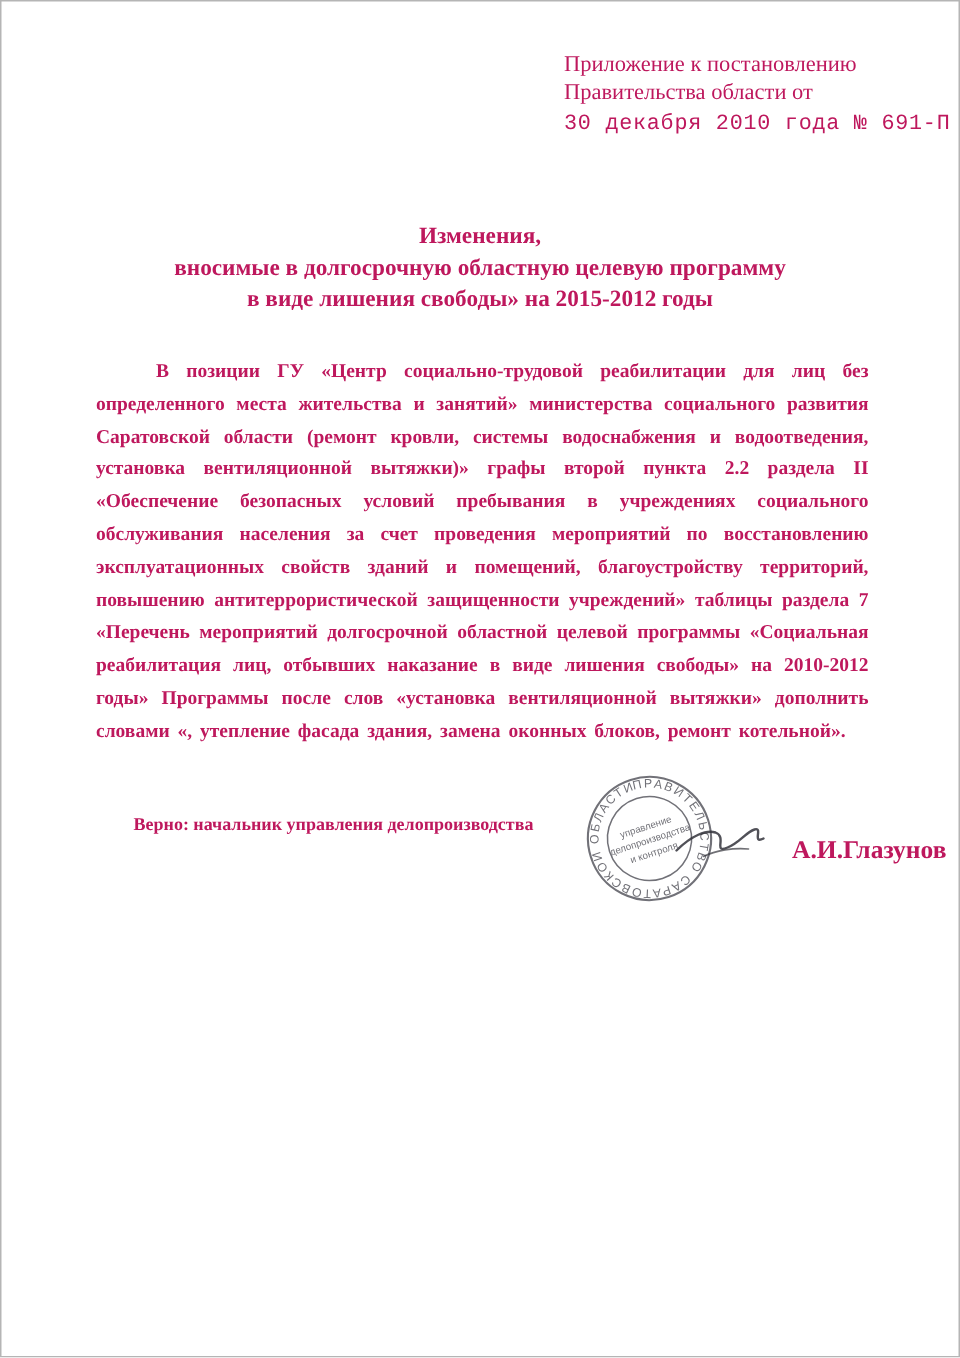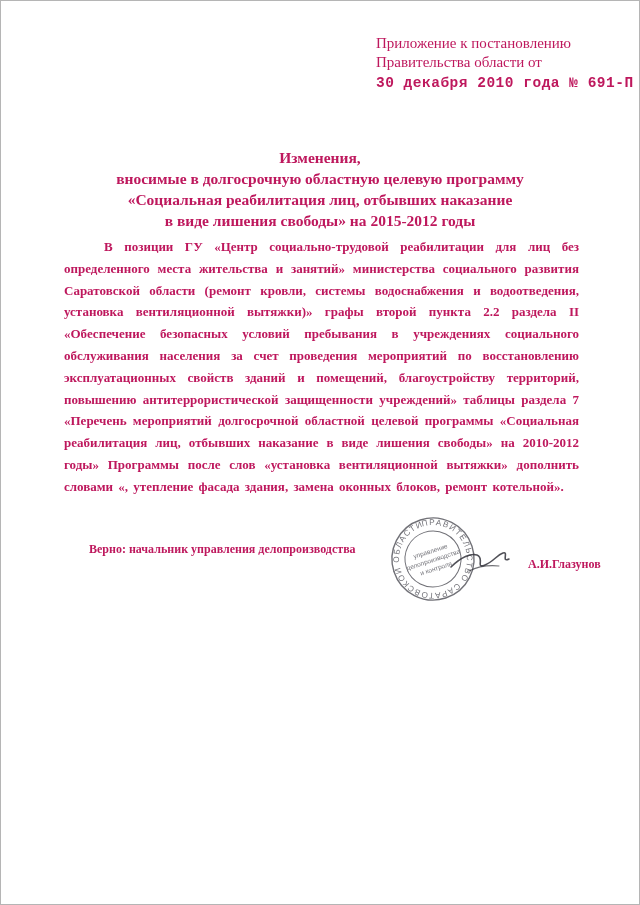--- a/index.html
+++ b/index.html
@@ -24,21 +24,21 @@
     font-size: 15px;
     line-height: 19px;
     font-weight: 500;
     white-space: nowrap;
   }
   .header-block .typed {
     font-family: "Liberation Mono", "DejaVu Sans Mono", monospace;
     font-size: 14.5px;
     letter-spacing: 0.5px;
     margin-top: 2px;
-    font-weight: 700;
+    font-weight: 400;
   }
   .title-block {
     position: absolute;
     left: 0;
     top: 146px;
     width: 100%;
     text-align: center;
     font-weight: bold;
     font-size: 15.5px;
     line-height: 21px;
@@ -64,21 +64,21 @@
     line-height: 21px;
   }
   .sig-line2 {
     padding-left: 45px;
   }
   .sig-name {
     position: absolute;
     left: 527px;
     top: 556px;
     font-weight: bold;
-    font-size: 12px;
+    font-size: 17px;
     white-space: nowrap;
   }
   .stamp-wrap {
     position: absolute;
     left: 372px;
     top: 508px;
     width: 150px;
     height: 100px;
     pointer-events: none;
   }
@@ -91,21 +91,20 @@
 
   <div class="header-block">
     <div>Приложение к постановлению</div>
     <div>Правительства области от</div>
     <div class="typed">30 декабря 2010 года № 691-П</div>
   </div>
 
   <div class="title-block">
     <div>Изменения,</div>
     <div>вносимые в долгосрочную областную целевую программу</div>
-    <div>«Социальная реабилитация лиц, отбывших наказание</div>
     <div>в виде лишения свободы» на 2015-2012  годы</div>
   </div>
 
   <div class="body-text">В позиции ГУ «Центр социально-трудовой реабилитации для лиц без определенного места жительства и занятий» министерства социального развития Саратовской области (ремонт кровли, системы водоснабжения и водоотведения, установка вентиляционной вытяжки)» графы второй пункта 2.2 раздела II «Обеспечение безопасных условий пребывания в учреждениях социального обслуживания населения за счет проведения мероприятий по восстановлению эксплуатационных свойств зданий и помещений, благоустройству территорий, повышению антитеррористической защищенности учреждений» таблицы раздела 7 «Перечень мероприятий долгосрочной областной целевой программы «Социальная реабилитация лиц, отбывших наказание в виде лишения свободы» на 2010-2012 годы» Программы после слов «установка вентиляционной вытяжки» дополнить словами «, утепление фасада здания, замена оконных блоков, ремонт котельной».</div>
 
   <div class="sig-block">
     <div>Верно: начальник управления делопроизводства</div>
   </div>
 
   <div class="sig-name">А.И.Глазунов</div>

